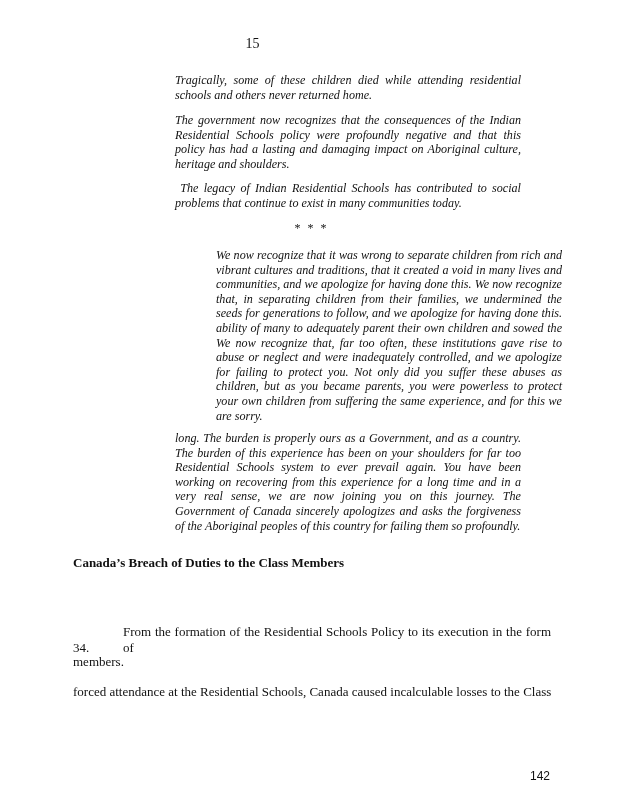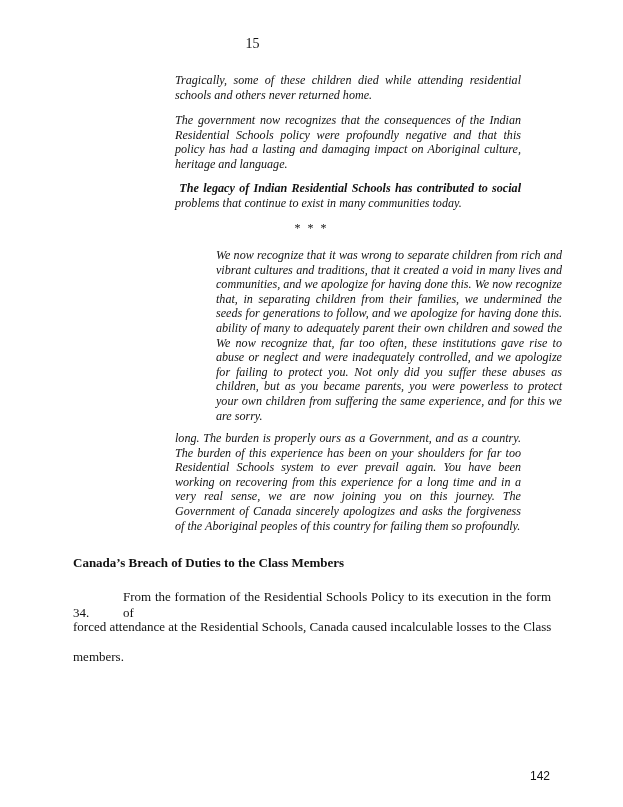--- a/index.html
+++ b/index.html
@@ -29,25 +29,25 @@
 
 <div class="quote" style="top:73px;">
   <span class="line">Tragically, some of these children died while attending residential</span>
   <span class="line last">schools and others never returned home.</span>
 </div>
 
 <div class="quote" style="top:113px;">
   <span class="line">The government now recognizes that the consequences of the Indian</span>
   <span class="line">Residential Schools policy were profoundly negative and that this</span>
   <span class="line">policy has had a lasting and damaging impact on Aboriginal culture,</span>
-  <span class="line last">heritage and language.</span>
+  <span class="line last">heritage and shoulders.</span>
 </div>
 
 <div class="quote" style="top:181px;">
-  <span class="line" style="white-space:pre;font-weight:bold;"> The legacy of Indian Residential Schools has contributed to social</span>
+  <span class="line" style="white-space:pre;"> The legacy of Indian Residential Schools has contributed to social</span>
   <span class="line last">problems that continue to exist in many communities today.</span>
 </div>
 
 <div class="stars">* * *</div>
 
 <div class="quote" style="top:248px;margin-left:41px;">
   <span class="line">We now recognize that it was wrong to separate children from rich and</span>
   <span class="line">vibrant cultures and traditions, that it created a void in many lives and</span>
   <span class="line">communities, and we apologize for having done this.  We now recognize</span>
   <span class="line">that, in separating children from their families, we undermined the</span>
@@ -66,19 +66,19 @@
   <span class="line">The burden of this experience has been on your shoulders for far too</span>
   <span class="line">Residential Schools system to ever prevail again. You have been</span>
   <span class="line">working on recovering from this experience for a long time and in a</span>
   <span class="line">very real sense, we are now joining you on this journey. The</span>
   <span class="line">Government of Canada sincerely apologizes and asks the forgiveness</span>
   <span class="line last">of the Aboriginal peoples of this country for failing them so profoundly.</span>
 </div>
 
 <div class="heading">Canada’s Breach of Duties to the Class Members</div>
 
-<div class="para" style="top:589px;">
+<div class="para" style="top:624px;">
   <span class="line" style="text-align-last: left;"><span class="para-num">34.</span><span style="display: inline-block; width: calc(100% - 50px); text-align: justify; text-align-last: justify; white-space: normal;">From the formation of the Residential Schools Policy to its execution in the form of</span></span>
+  <span class="line last">members.</span>
   <span class="line">forced attendance at the Residential Schools, Canada caused incalculable losses to the Class</span>
-  <span class="line last">members.</span>
 </div>
 
 <div class="footer-num">142</div>
 
 </body></html>

